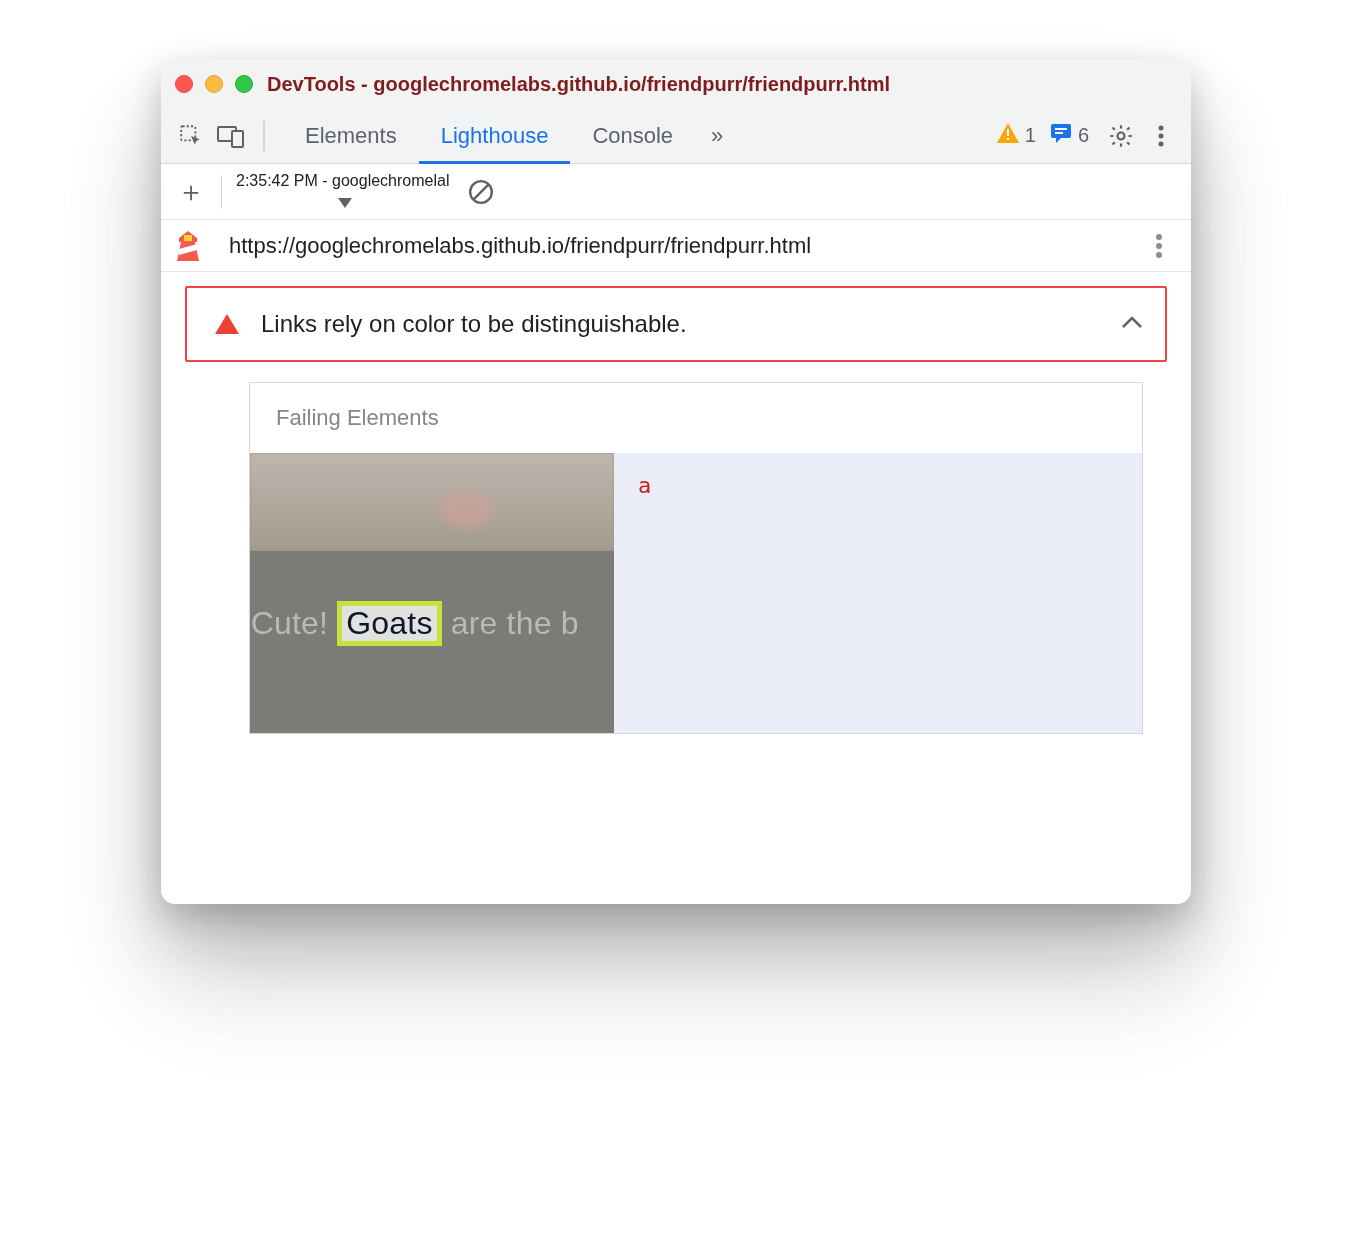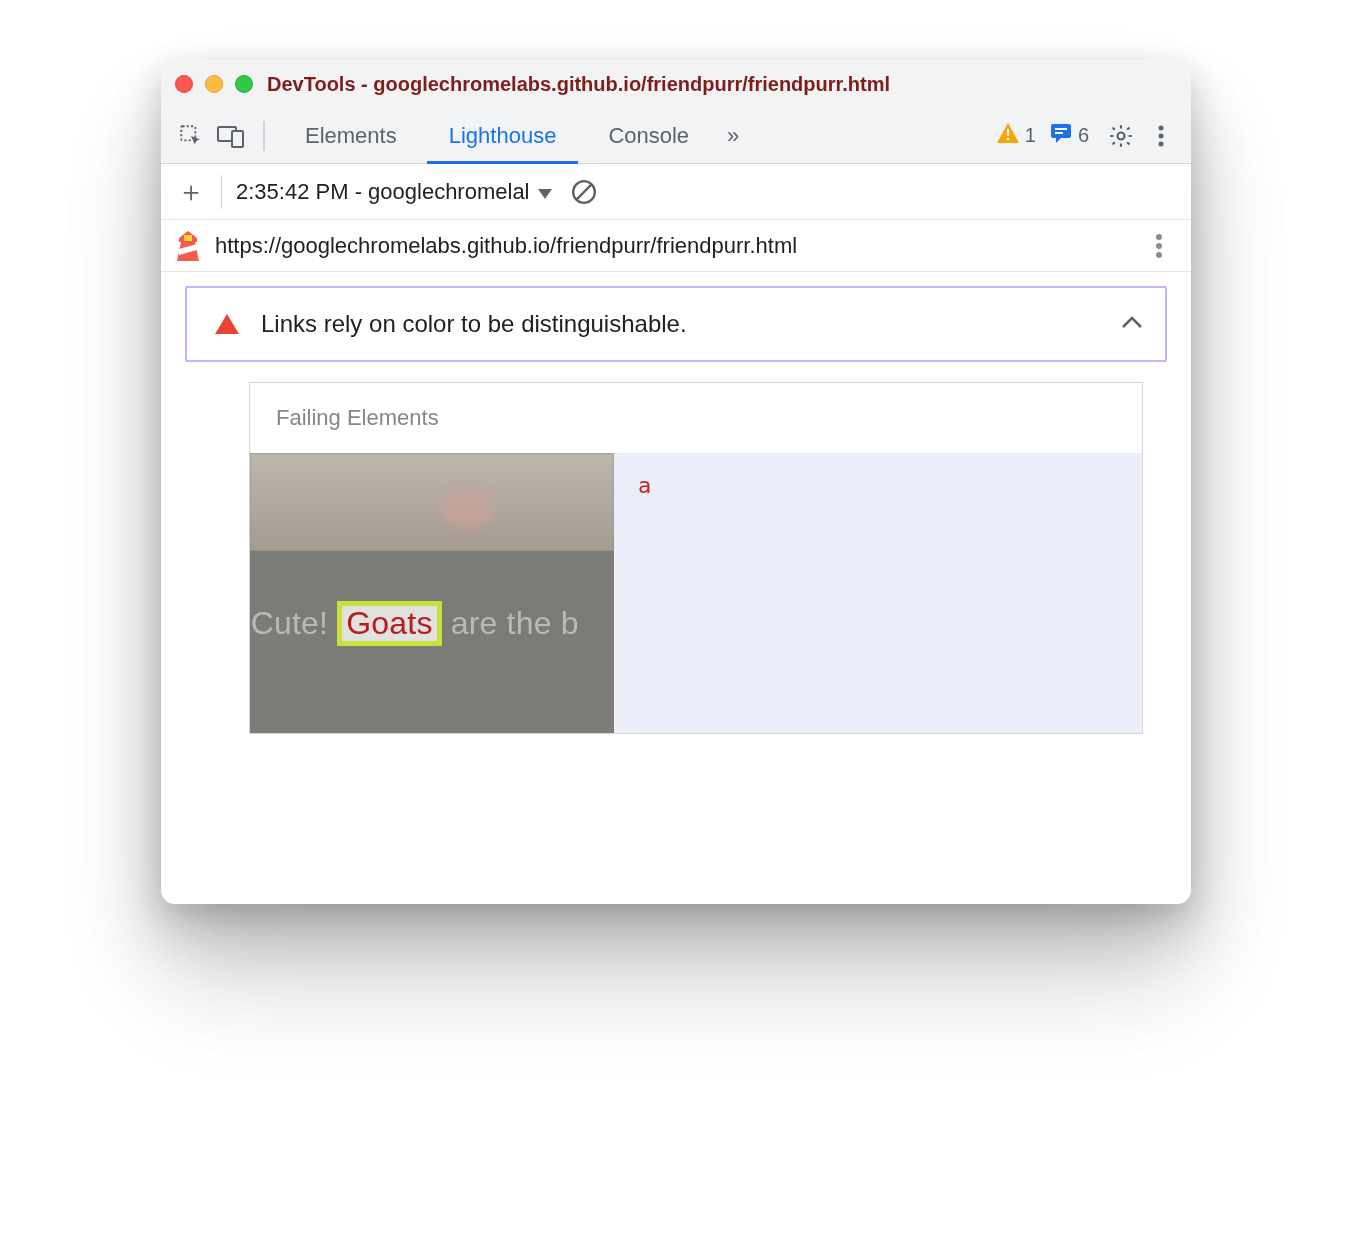--- a/index.html
+++ b/index.html
@@ -41,45 +41,45 @@
       align-items: center;
       height: 56px;
       padding: 0 12px;
       background: #f1f3f4;
       border-bottom: 1px solid #d6d6d6;
       gap: 4px;
     }
     .toolbar .sep { width: 2px; height: 30px; background:#cfd3d7; margin: 0 10px; }
     .icon-btn { width:36px; height:36px; display:flex;align-items:center;justify-content:center; border-radius:2px;}
     .icon-btn svg { display:block; }
-    .tabs { display:flex; gap:8px; margin-left:4px;}
+    .tabs { display:flex; gap:0; margin-left:4px;}
     .tab { padding: 0 22px; font-size:22px; color:#5f6368; height:56px; line-height:56px;}
     .tab.active { color:#1a73e8; border-bottom:3px solid #1a73e8; font-weight:500;}
     .spacer { flex:1; }
     .badge-group{ display:flex; align-items:center; gap:6px; color:#5f6368; font-size:20px;}
     .badge-group .warning { color:#e38a12;}
     .badge-group .msg { color:#1a73e8; }
     .subtoolbar {
       display:flex; align-items:center; height:56px; padding:0 14px; gap:14px;
       border-bottom:1px solid #e7e7e7;
     }
     .plus { font-size:28px; font-weight:400; color:#5f6368; width:32px; text-align:center;}
     .divider { width:1px; height:34px; background:#d6d6d6; }
-    .report-sel { font-size:22px; color:#202124; display:flex; align-items:flex-end; gap:4px;}
+    .report-sel { font-size:16px; color:#202124; display:flex; align-items:center; gap:4px;flex-direction:column;}
     .dropdown-caret { margin-left:4px;}
     .urlbar {
-      display:flex; align-items:center; height:52px; padding:0 14px; gap:14px;
+      display:flex; align-items:center; height:52px; padding:0 14px; gap:28px;
       border-bottom:1px solid #e7e7e7;
     }
     .lighthouse-icon { width:26px;height:30px; }
     .url { font-size:22px; color:#202124; flex:1; }
     .urlbar .more { color:#5f6368; }
     .content { padding: 14px 24px 0 24px; position:relative; }
     .audit-card {
-      border: 2px solid #c4b5fd;
+      border: 2px solid #ef4444;
       border-radius:2px;
       padding: 22px 22px 22px 28px;
       display:flex; align-items:center; gap:22px;
       margin-bottom: 20px;
     }
     .tri { width:0;height:0;border-left:12px solid transparent;border-right:12px solid transparent;border-bottom:20px solid #ea4335; }
     .audit-title { font-size:24px; color:#202124; flex:1; }
     .chevron { color:#5f6368; }
     .desc { padding: 6px 24px 26px 64px; font-size:23px; color:#202124; line-height:1.6; }
     .desc a { color:#1a73e8; text-decoration: underline; }
@@ -94,21 +94,21 @@
       background: linear-gradient(180deg,#bdb6ac, #a49b90);
       filter: blur(1px);
     }
     .thumb-bottom { position:absolute; top:98px; bottom:0; left:0; right:0; background:#7d7b78;}
     .blob1{position:absolute;top:36px;left:190px;width:54px;height:40px;border-radius:50%;background:rgba(220,160,150,0.45);filter:blur(4px);}
     .thumb-text { position:absolute; top:148px; left:-48px; font-size:32px; color:#b9b9b8; white-space:nowrap; letter-spacing:0.2px;}
     .highlighted {
       display:inline-block;
       border: 5px solid #c7e23a;
       background:#e1e1df;
-      color:#b91c1c;
+      color:#0f172a;
       padding:0 4px;
       line-height:1.1;
     }
     .elem-tag { font-size:22px; color:#c5221f; font-family: ui-monospace, "SF Mono", Menlo, monospace; padding-top:20px;}
     .content-scroll{ height:632px; overflow:hidden; position:relative;}
   </style>
 </head>
 <body>
 
 <div class="window">

